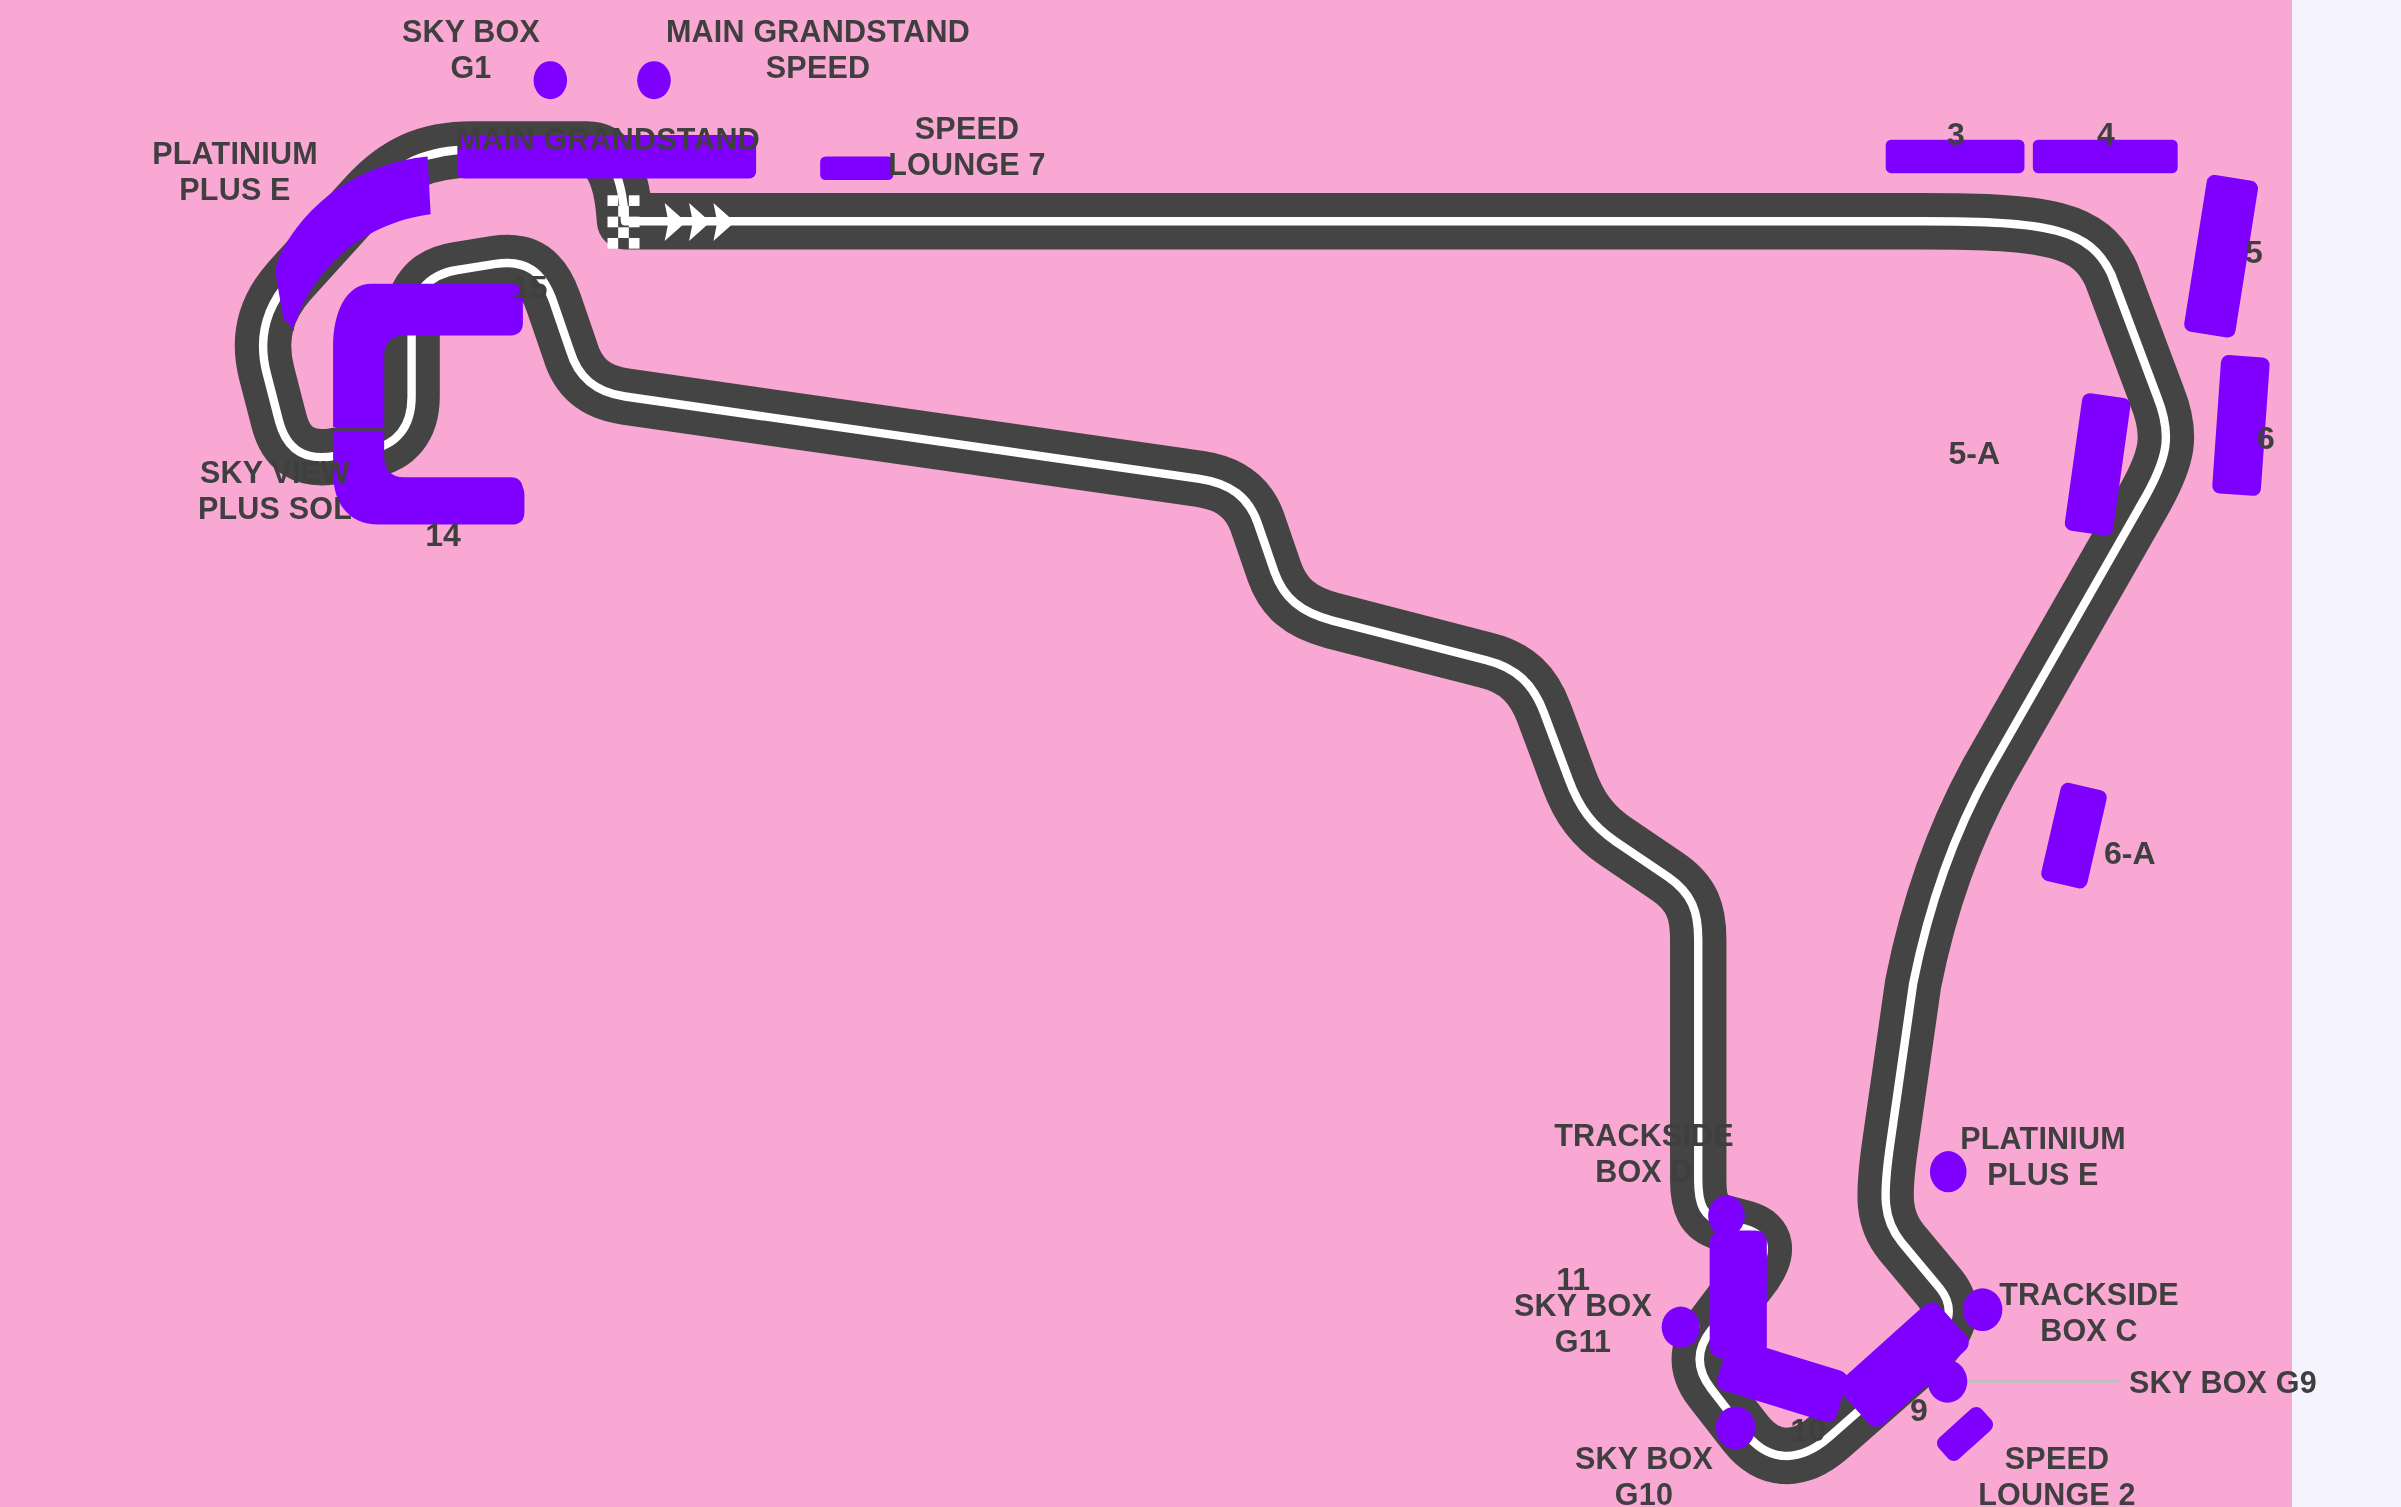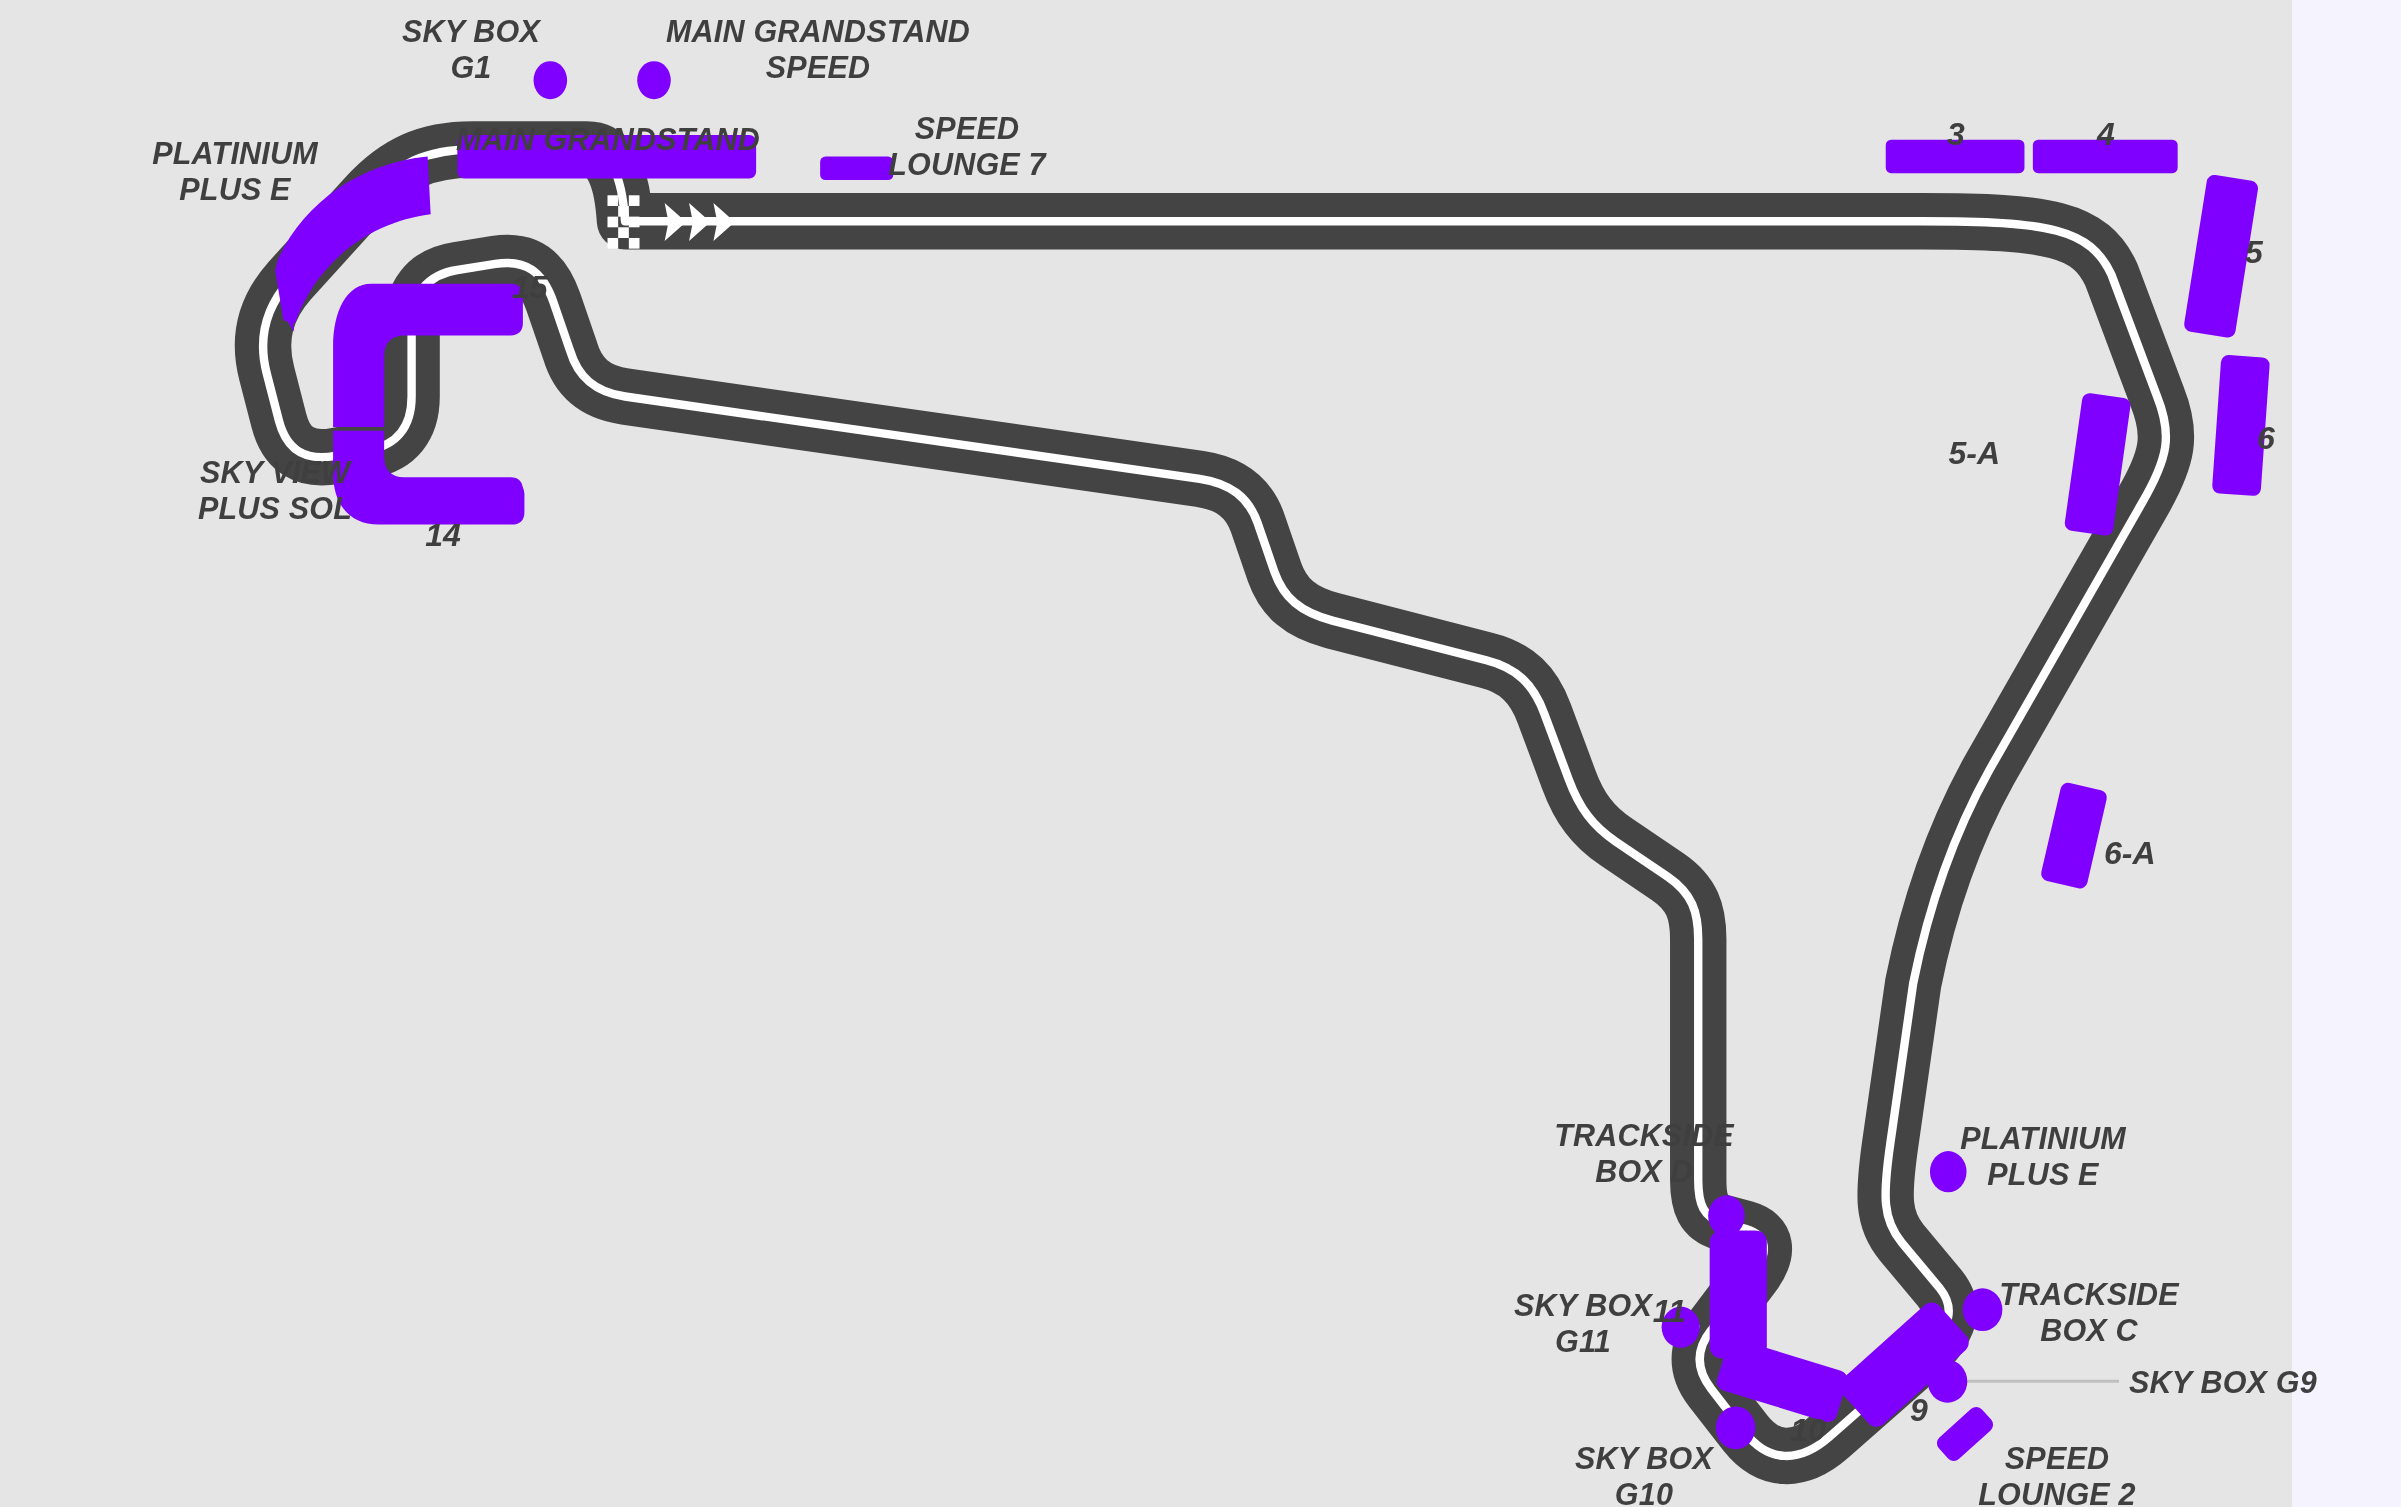--- a/index.html
+++ b/index.html
@@ -11,22 +11,21 @@
   body {
     width: 2401px;
     height: 1508px;
     overflow: hidden;
     font-family: "Liberation Sans", sans-serif;
   }
   #circuit-root {
     position: relative;
     width: 2292px;
     height: 1508px;
-    background: #e5e5e5;
-    font-style: italic;
+    background: #f9a8d4;
   }
   #circuit-svg {
     position: absolute;
     top: 0;
     left: 0;
     width: 2401px;
     height: 1508px;
     display: block;
   }
   .map-label {
@@ -365,19 +364,19 @@
     </div>
   <div id="corners-layer">
       <div class="corner-num ta-center" style="left: 1956px; top: 118px;">3</div>
       <div class="corner-num ta-center" style="left: 2106px; top: 118px;">4</div>
       <div class="corner-num ta-left" style="left: 2245px; top: 236px;">5</div>
       <div class="corner-num ta-left" style="left: 2257px; top: 422px;">6</div>
       <div class="corner-num ta-right" style="left: 2000px; top: 437px;">5-A</div>
       <div class="corner-num ta-left" style="left: 2104px; top: 837px;">6-A</div>
       <div class="corner-num ta-left" style="left: 512px; top: 271px;">15</div>
       <div class="corner-num ta-center" style="left: 424px; top: 519px; margin-left: 19px;">14</div>
-      <div class="corner-num ta-right" style="left: 1686px; top: 1263px; margin-top: 32px;">11</div>
+      <div class="corner-num ta-right" style="left: 1590px; top: 1263px;">11</div>
       <div class="corner-num ta-center" style="left: 1808px; top: 1414px;">10</div>
       <div class="corner-num ta-center" style="left: 1919px; top: 1394px;">9</div>
     </div>
 
 </div>
 
 
 </body></html>

